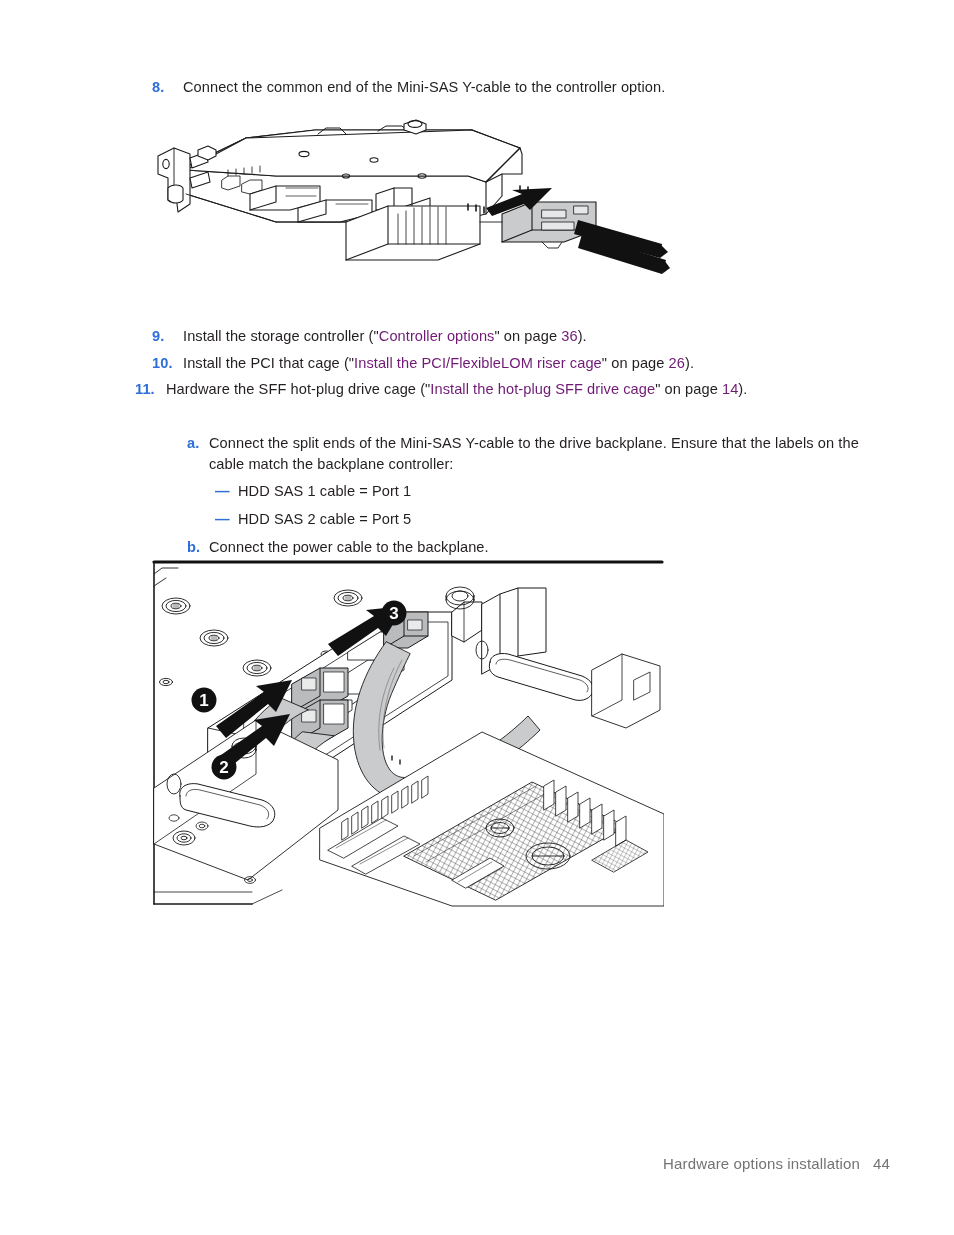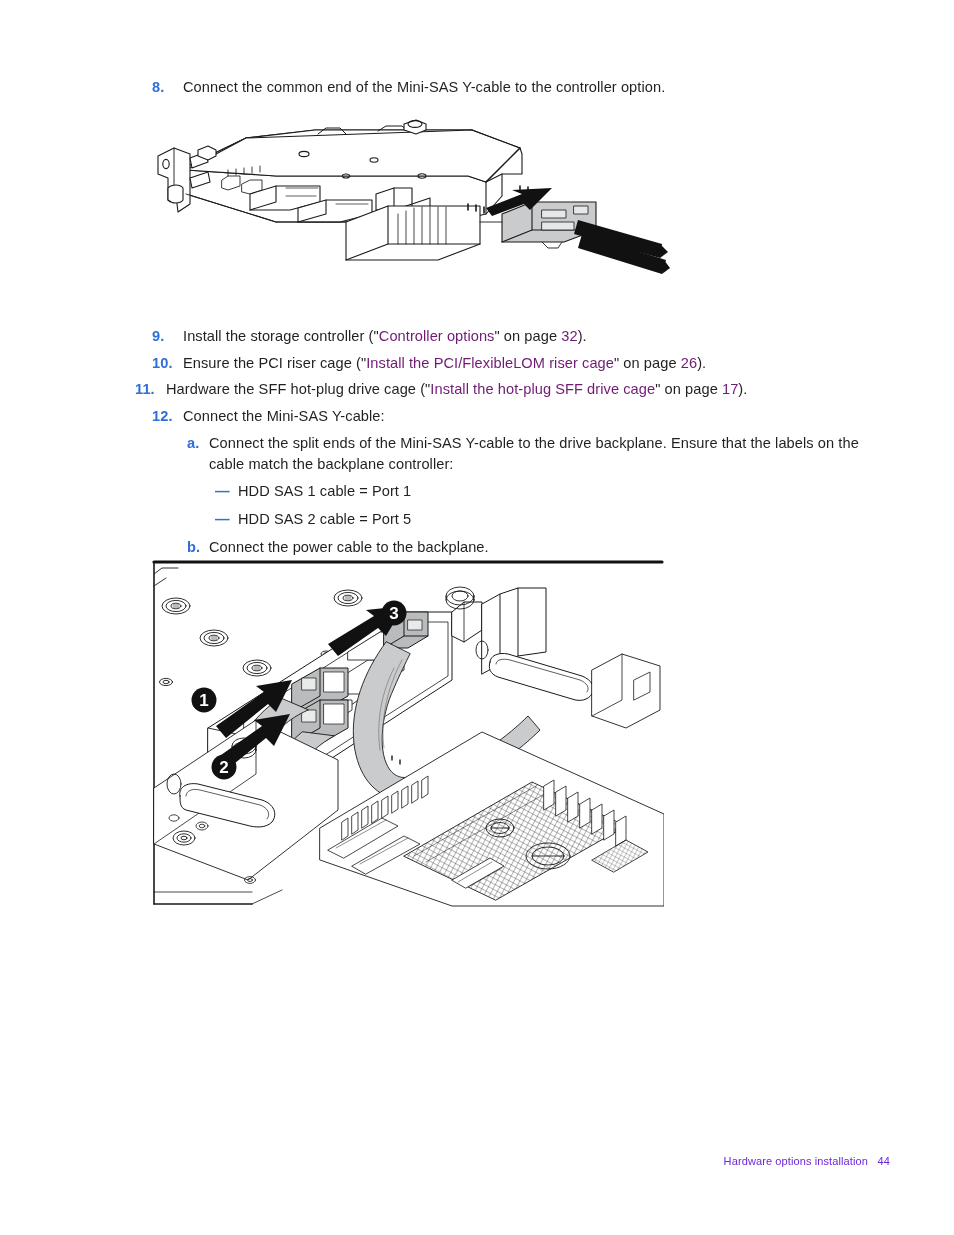--- a/index.html
+++ b/index.html
@@ -43,22 +43,22 @@
 
   
   .figure { position: absolute; }
   .fig-svg { display: block; }
 
   
   .footer {
     position: absolute;
     right: 64px;
     top: 1155px;
-    font-size: 11px;
-    color: #6d28d9;
+    font-size: 15px;
+    color: #737373;
     letter-spacing: .01em;
     white-space: pre;
   }
 </style>
 </head>
 <body>
 
 <div class="page">
 
   <div class="step" style="left:152px; top:77px; width:760px;">
@@ -176,37 +176,33 @@
 
         <path d="M36 76 L126 104" stroke-width="0.9"></path>
         <path d="M126 104 L196 104" stroke-width="0.9"></path>
         <path d="M330 104 L352 104" stroke-width="0.9"></path>
       </g>
     </svg>
   </div>
 
   <div class="step" style="left:152px; top:326px; width:760px;">
     <span class="num num-w1">9.</span>
-    <span class="body"><span>Install the storage controller ("</span><span class="lnk">Controller options</span><span>" on page </span><span class="lnk">32</span><span>).</span></span>
+    <span class="body"><span>Install the storage controller ("</span><span class="lnk">Controller options</span><span>" on page </span><span class="lnk">36</span><span>).</span></span>
   </div>
 
   <div class="step" style="left:152px; top:353px; width:760px;align-items:center;">
     <span class="num num-w2">10.</span>
-    <span class="body"><span>Ensure the PCI riser cage ("</span><span class="lnk">Install the PCI/FlexibleLOM riser cage</span><span>" on page </span><span class="lnk">26</span><span>).</span></span>
+    <span class="body"><span>Install the PCI that cage ("</span><span class="lnk">Install the PCI/FlexibleLOM riser cage</span><span>" on page </span><span class="lnk">26</span><span>).</span></span>
   </div>
 
   <div class="step" style="left:135px; top:379px; width:760px;">
     <span class="num num-w2">11.</span>
-    <span class="body"><span>Hardware the SFF hot-plug drive cage ("</span><span class="lnk">Install the hot-plug SFF drive cage</span><span>" on page </span><span class="lnk">17</span><span>).</span></span>
-  </div>
-
-  <div class="step" style="left:152px; top:406px; width:760px;">
-    <span class="num num-w2">12.</span>
-    <span class="body">Connect the Mini-SAS Y-cable:</span>
-  </div>
+    <span class="body"><span>Hardware the SFF hot-plug drive cage ("</span><span class="lnk">Install the hot-plug SFF drive cage</span><span>" on page </span><span class="lnk">14</span><span>).</span></span>
+  </div>
+
 
   <div class="step" style="left:187px; top:433px; width:690px;">
     <span class="num num-ab">a.</span>
     <span class="body">Connect the split ends of the Mini-SAS Y-cable to the drive backplane. Ensure that the labels on the cable match the backplane controller:</span>
   </div>
 
   <div class="step" style="left:215px; top:481px; width:600px;">
     <span class="num num-dash">—</span>
     <span class="body">HDD SAS 1 cable = Port 1</span>
   </div>

